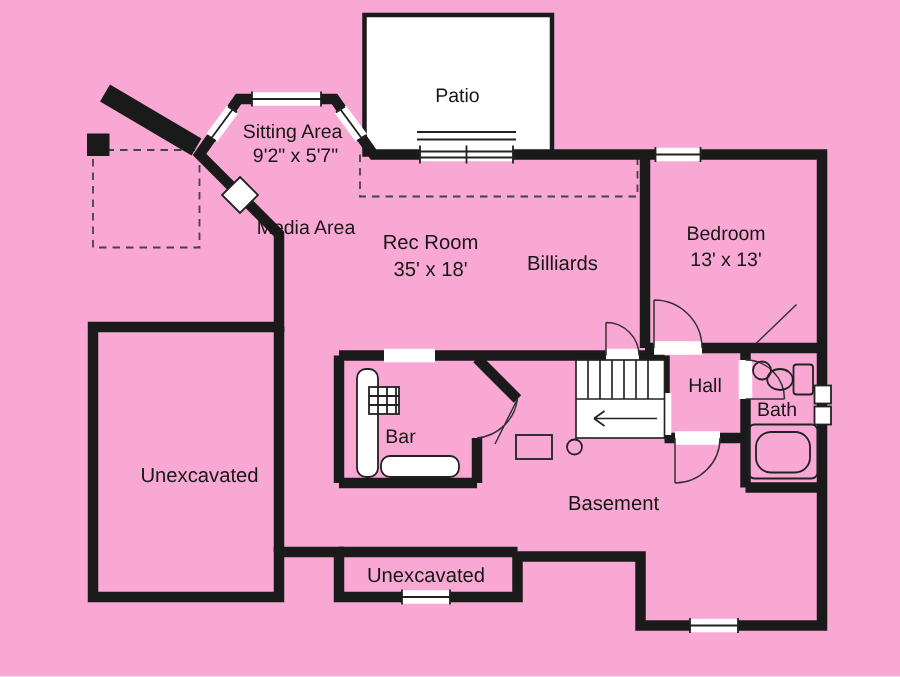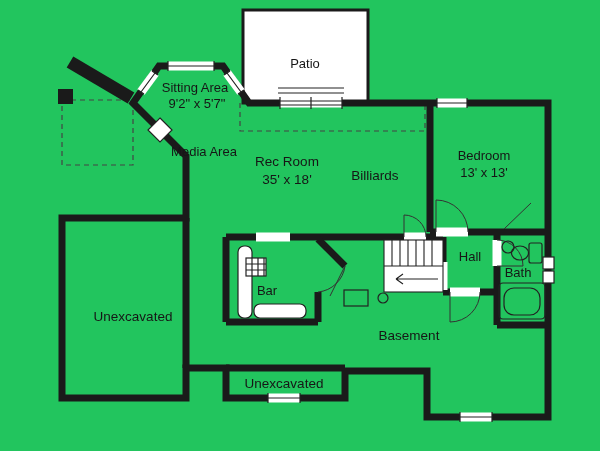--- a/index.html
+++ b/index.html
@@ -1,20 +1,20 @@
 <!DOCTYPE html>
 <html><head>
 <meta charset="utf-8">
 <style>
   html, body { margin: 0; padding: 0; background: #ffffff; }
   .canvas {
     position: relative;
     width: 600px;
     height: 451px;
-    background: #22c55e;
+    background: #f9a8d4;
     overflow: hidden;
     font-family: "Liberation Sans", sans-serif;
   }
   .canvas svg { position: absolute; left: 0; top: 0; }
   svg text {
     font-family: "Liberation Sans", sans-serif;
     fill: #161616;
     font-size: 13px;
   }
   svg text.lg { font-size: 13.5px; }

